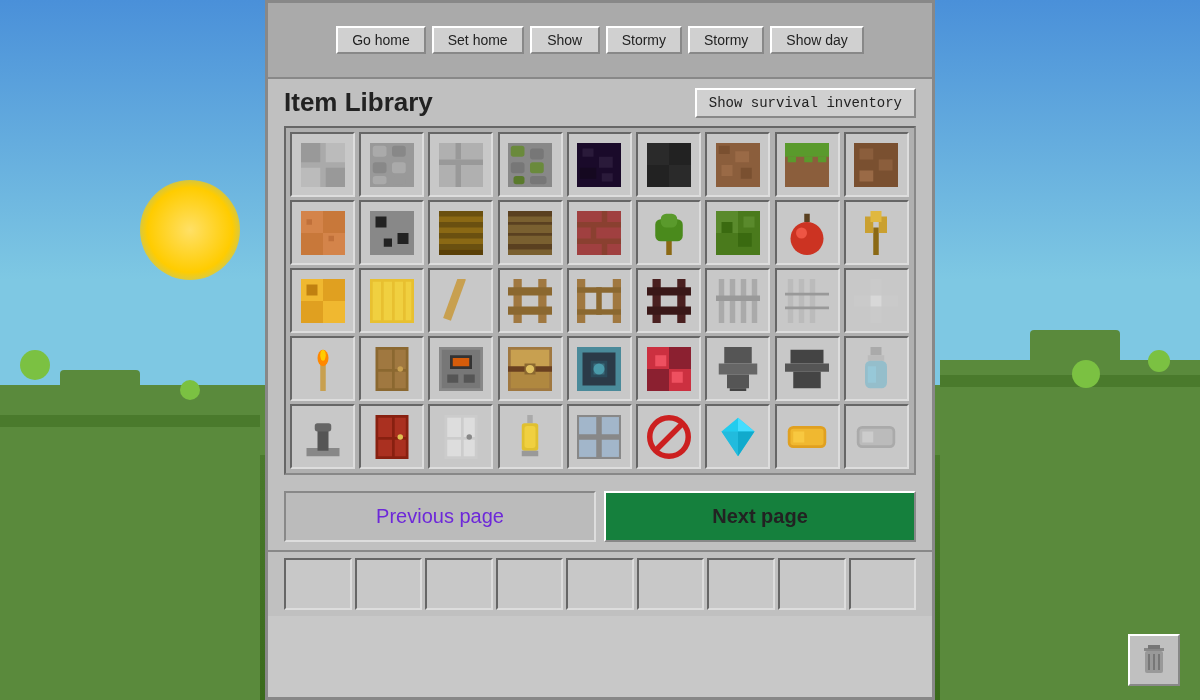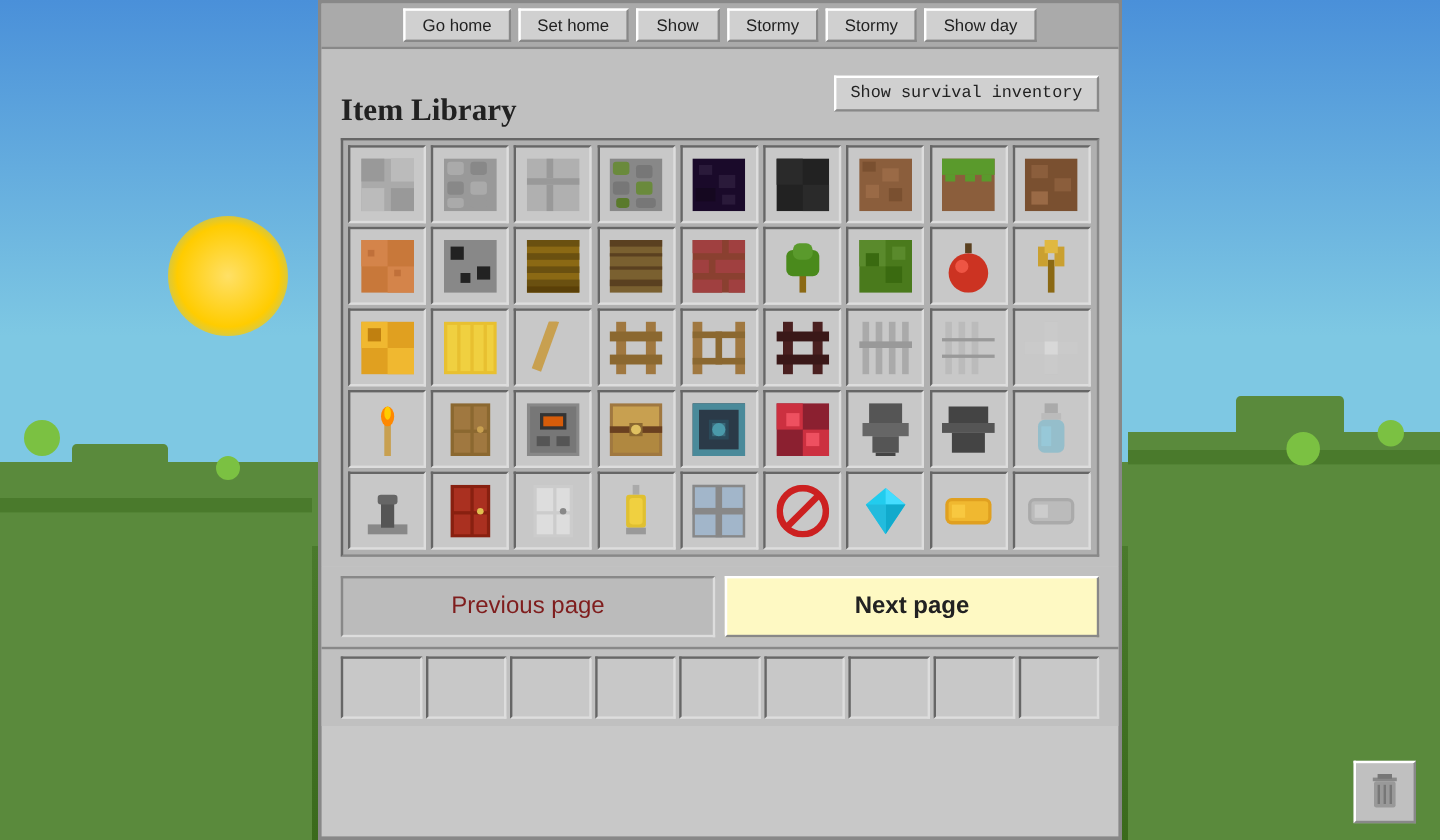--- a/index.html
+++ b/index.html
@@ -38,21 +38,21 @@
       height: 700px;
       background: #c8c8c8;
       border: 3px solid #888;
     }
 
     
     .toolbar {
       display: flex;
       justify-content: center;
       gap: 6px;
-      padding: 4px 10px;
+      padding: 23px 10px;
       background: #aaa;
       border-bottom: 2px solid #888;
     }
 
     .toolbar-btn {
       background: #d0d0d0;
       border: 2px solid #888;
       border-top-color: #fff;
       border-left-color: #fff;
       padding: 4px 14px;
@@ -74,22 +74,21 @@
       display: flex;
       justify-content: space-between;
       align-items: center;
       margin-bottom: 8px;
     }
 
     .library-title {
       font-size: 26px;
       font-weight: bold;
       color: #222;
-      font-family: Liberation Serif, serif;
-      margin-top: 28px;
+      font-family: Liberation Sans, sans-serif;
     }
 
     .show-inventory-btn {
       background: #d0d0d0;
       border: 2px solid #888;
       border-top-color: #fff;
       border-left-color: #fff;
       padding: 5px 12px;
       font-size: 14px;
       cursor: pointer;
@@ -144,25 +143,25 @@
       text-align: center;
       border: 2px solid #888;
     }
 
     .page-btn-prev {
       background: #bbb;
       border-top-color: #888;
       border-left-color: #888;
       border-bottom-color: #ddd;
       border-right-color: #ddd;
-      color: #7f1d1d;
+      color: #6d28d9;
     }
 
     .page-btn-next {
-      background: #fef9c3;
+      background: #15803d;
       border-top-color: #fff;
       border-left-color: #fff;
       border-bottom-color: #888;
       border-right-color: #888;
       color: #222;
       font-weight: bold;
     }
 
     
     .hotbar {

